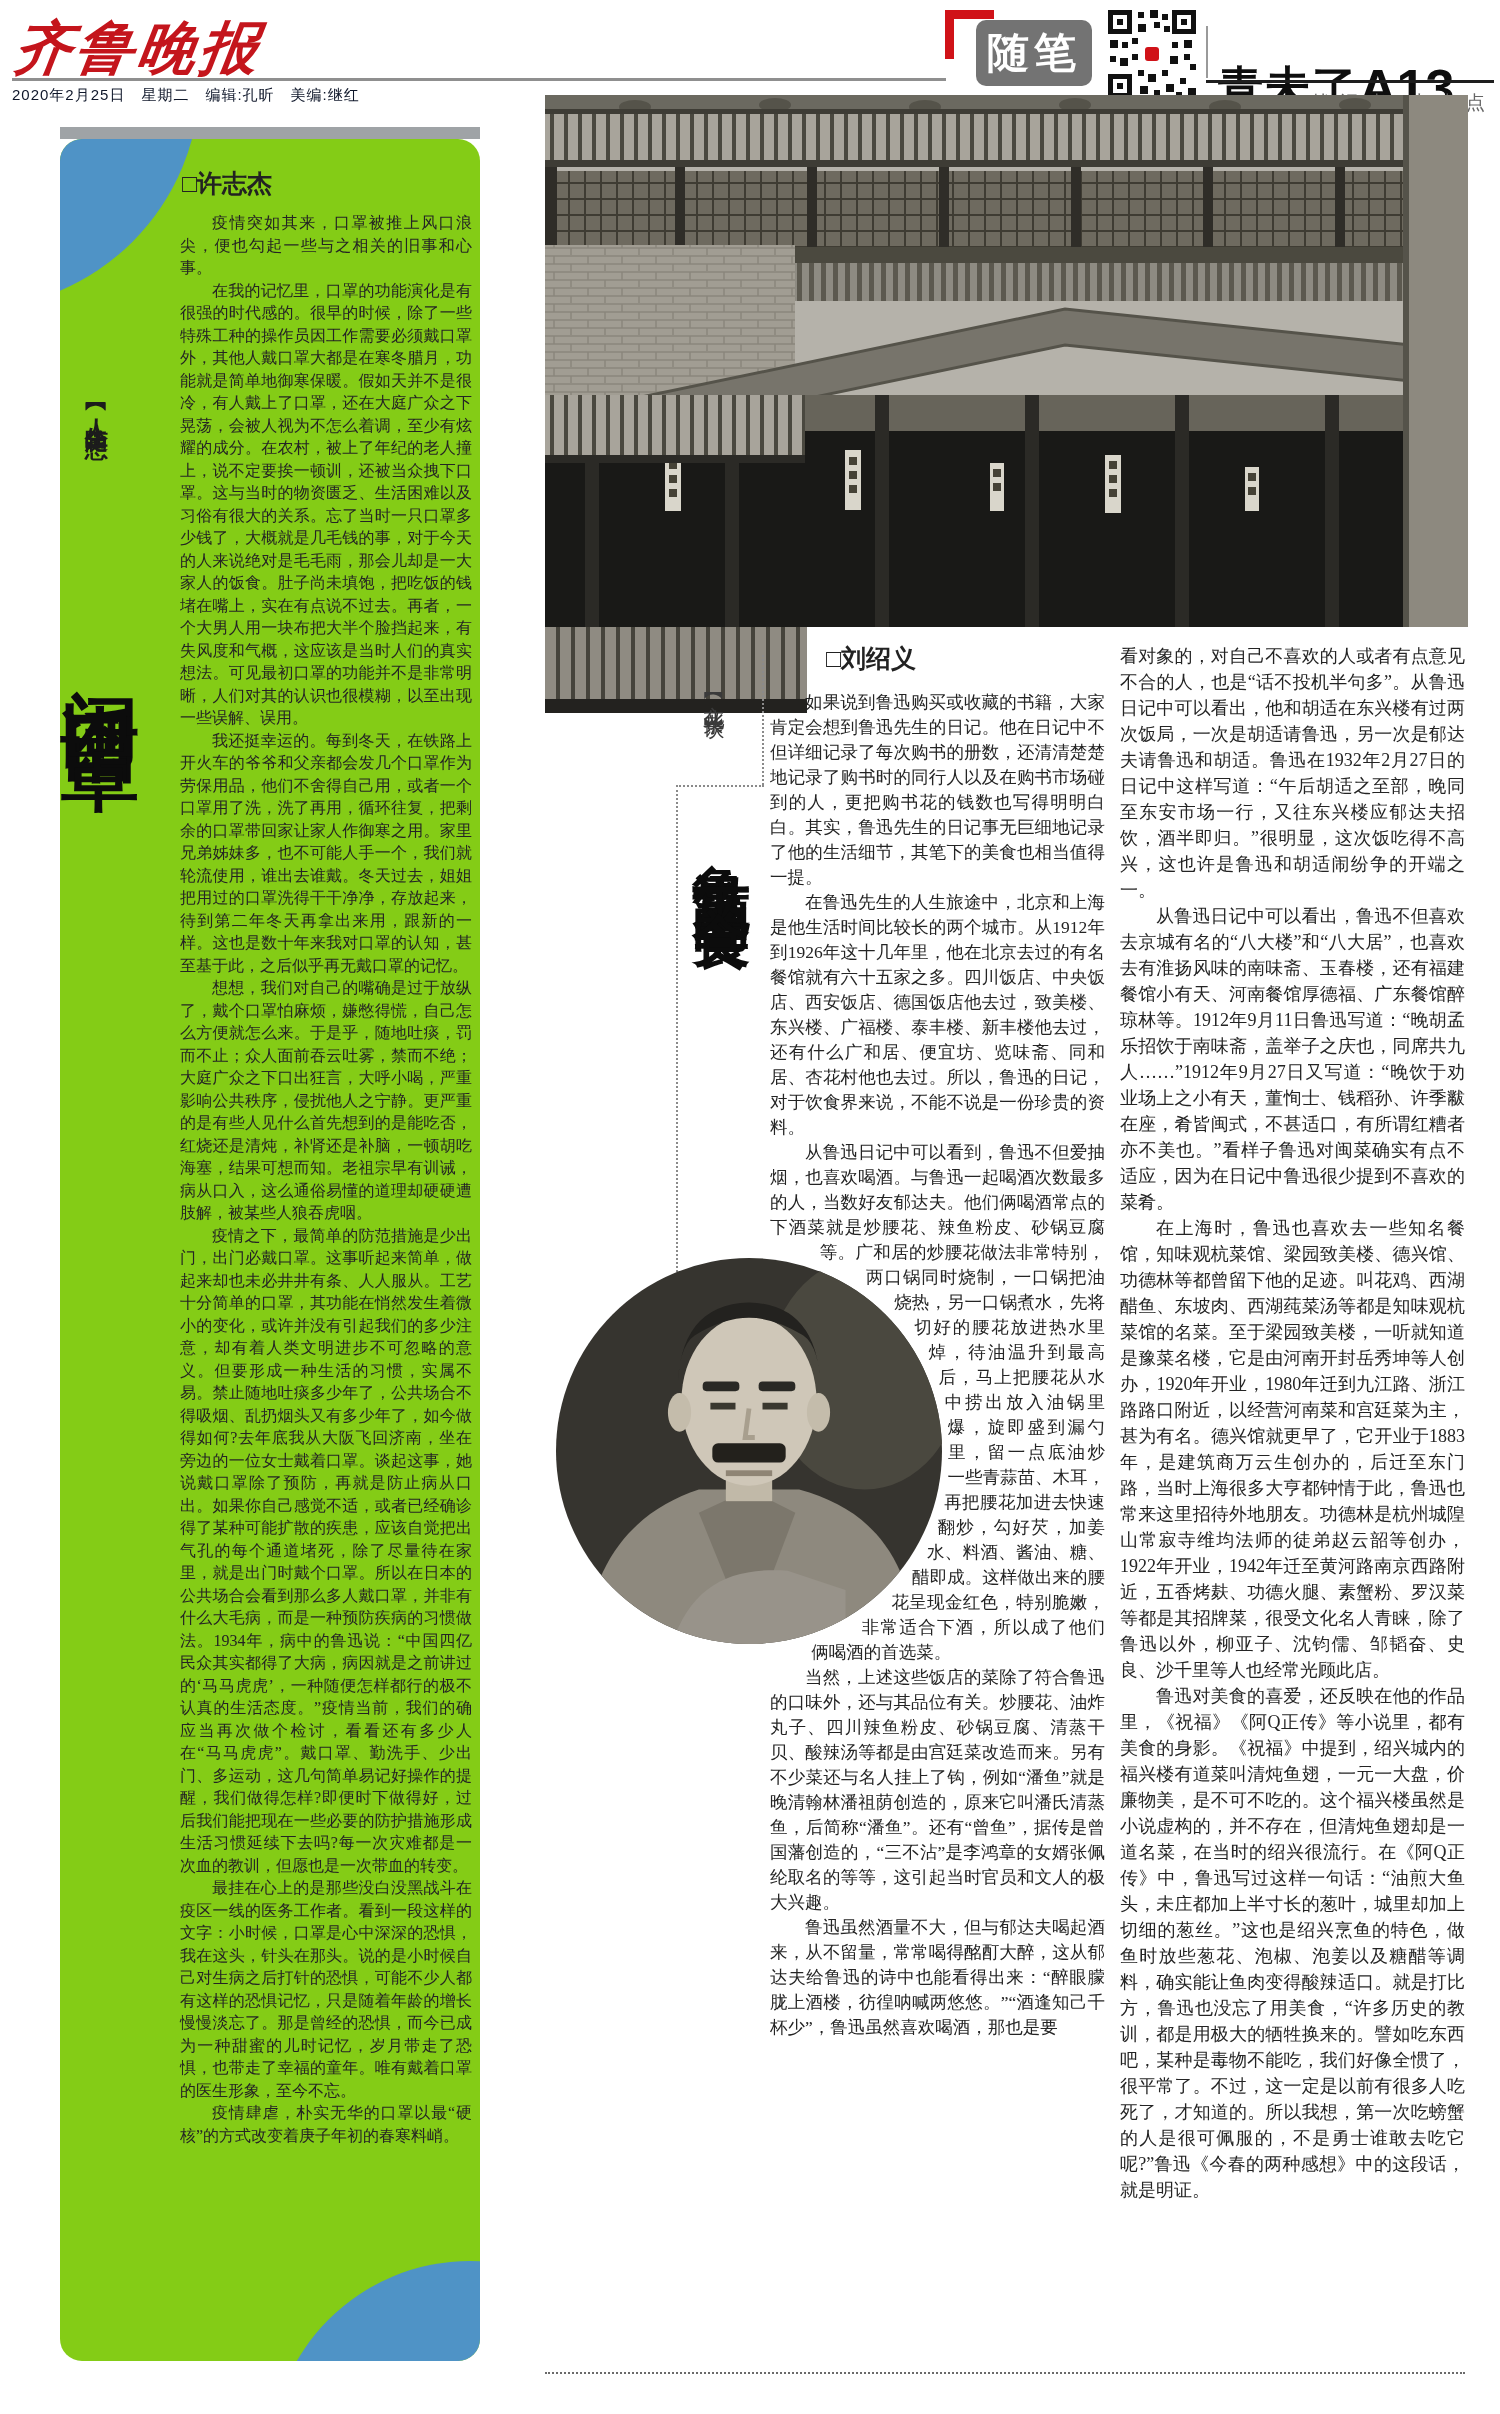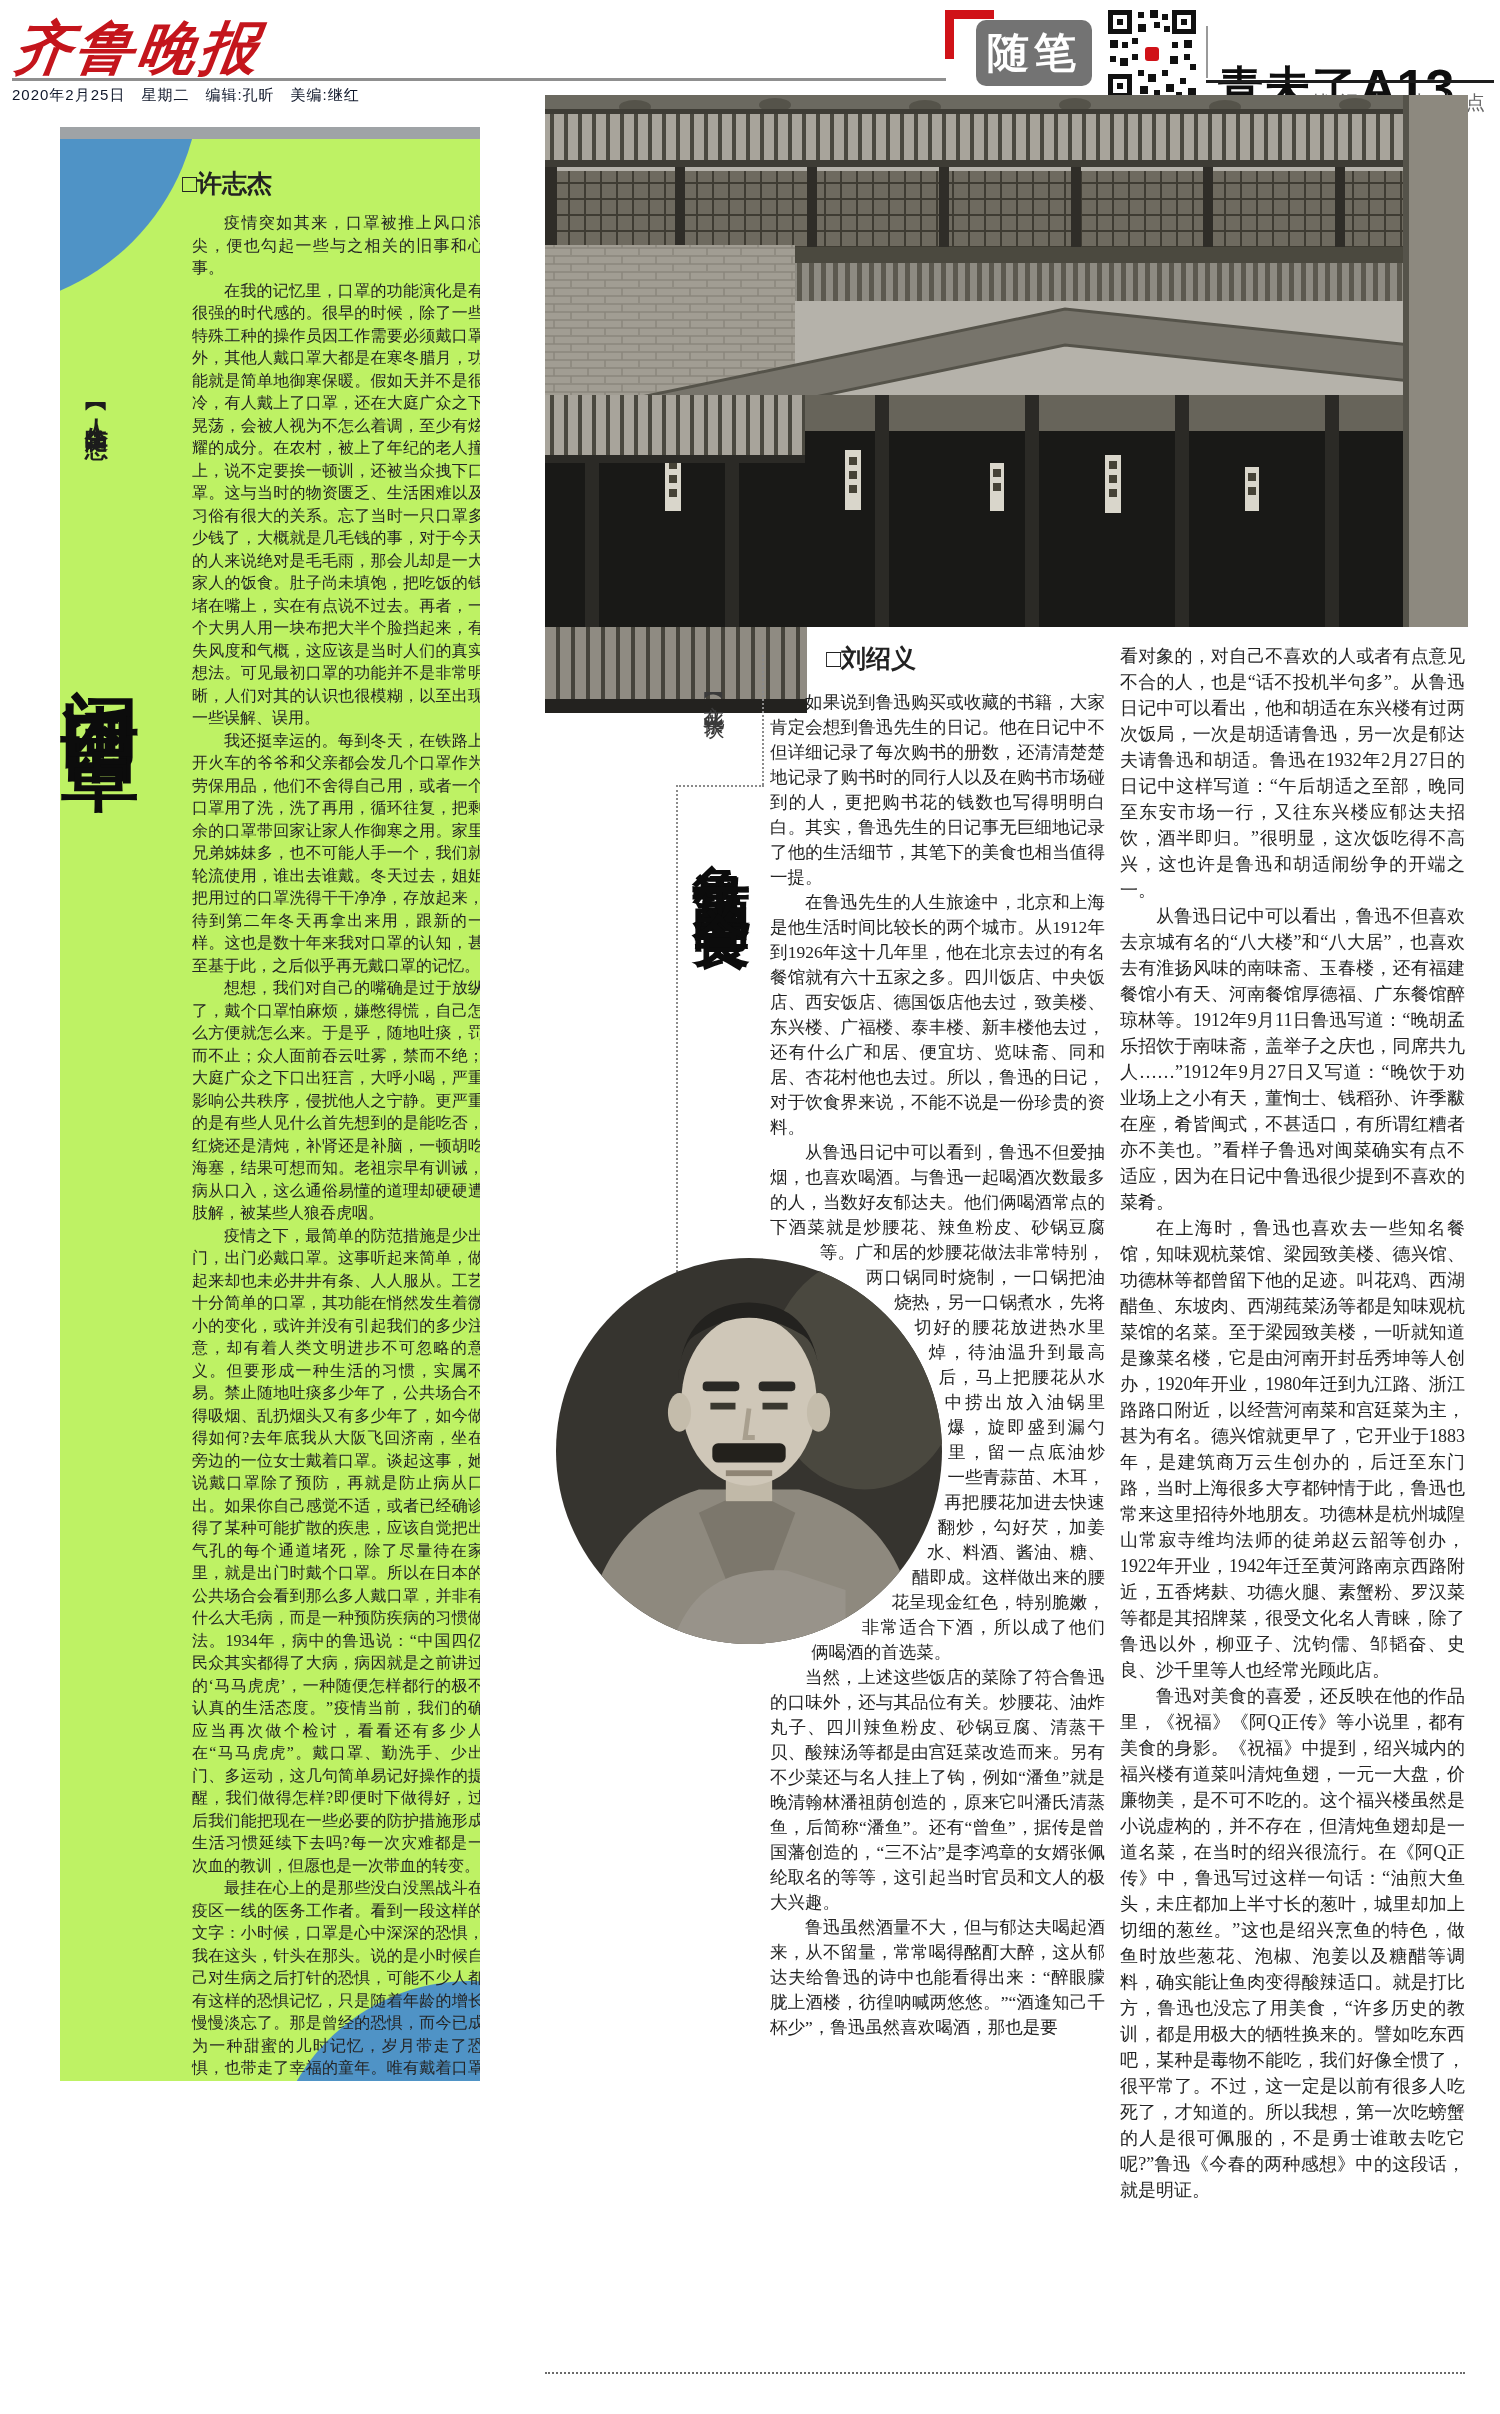--- a/index.html
+++ b/index.html
@@ -22,30 +22,30 @@
   #section-title{left:1218px;top:18px;width:276px;display:flex;align-items:center;
                  font-family:"Liberation Sans",sans-serif;color:#0e0e0e;margin-top:40px;}
   #section-title .sec{font-size:45px;font-weight:bold;letter-spacing:2px;}
   #section-title .pageno{font-size:52px;font-weight:900;}
   #rule-right{left:1206px;top:80px;width:288px;height:3px;background:#1e1e1e;}
   #slogan{left:1206px;top:90px;width:288px;text-align:right;font-size:19px;color:#666;
           font-family:"Liberation Sans",sans-serif;letter-spacing:9px;}
 
   
   #gray-bar{left:60px;top:127px;width:420px;height:12px;background:#9fa3a6;}
-  #blue-box{left:60px;top:139px;width:420px;height:1942px;background:#bef264;overflow:hidden;}
+  #blue-box{left:60px;top:139px;width:420px;height:2222px;background:#84cc16;overflow:hidden;border-radius:22px;}
   #deco-tl{position:absolute;left:-320px;top:-290px;width:460px;height:460px;border-radius:50%;background:#4f93c6;}
   #deco-br{position:absolute;right:-190px;bottom:-300px;width:400px;height:400px;border-radius:50%;background:#4f93c6;}
   #left-author{position:absolute;left:122px;top:28px;font-size:25px;font-weight:bold;
                font-family:"Liberation Sans",sans-serif;color:#222;}
   #left-category{position:absolute;left:22px;top:255px;writing-mode:vertical-rl;font-size:23px;
                  font-weight:600;letter-spacing:6px;color:#1c1c1c;font-family:"Liberation Sans",sans-serif;}
   #left-title{position:absolute;left:2px;top:488px;writing-mode:vertical-rl;font-size:78px;font-weight:900;
               letter-spacing:16px;color:#0c0c0c;font-family:"Liberation Sans",sans-serif;line-height:1;}
-  #left-body{position:absolute;left:132px;top:73px;width:292px;font-size:16px;line-height:22.5px;
+  #left-body{position:absolute;left:120px;top:73px;width:292px;font-size:16px;line-height:22.5px;
              text-align:justify;color:#242424;}
   #left-body p{margin:0;text-indent:2em;}
 
   
   #building-photo{left:545px;top:95px;width:923px;height:532px;}
   #photo-strip{left:545px;top:627px;width:262px;height:72px;
                background:repeating-linear-gradient(90deg,#8f8b82 0 11px,#45433b 11px 15px);
                border-bottom:14px solid #23221f;}
   #portrait{left:556px;top:1258px;width:386px;height:386px;border-radius:50%;overflow:hidden;}
 

